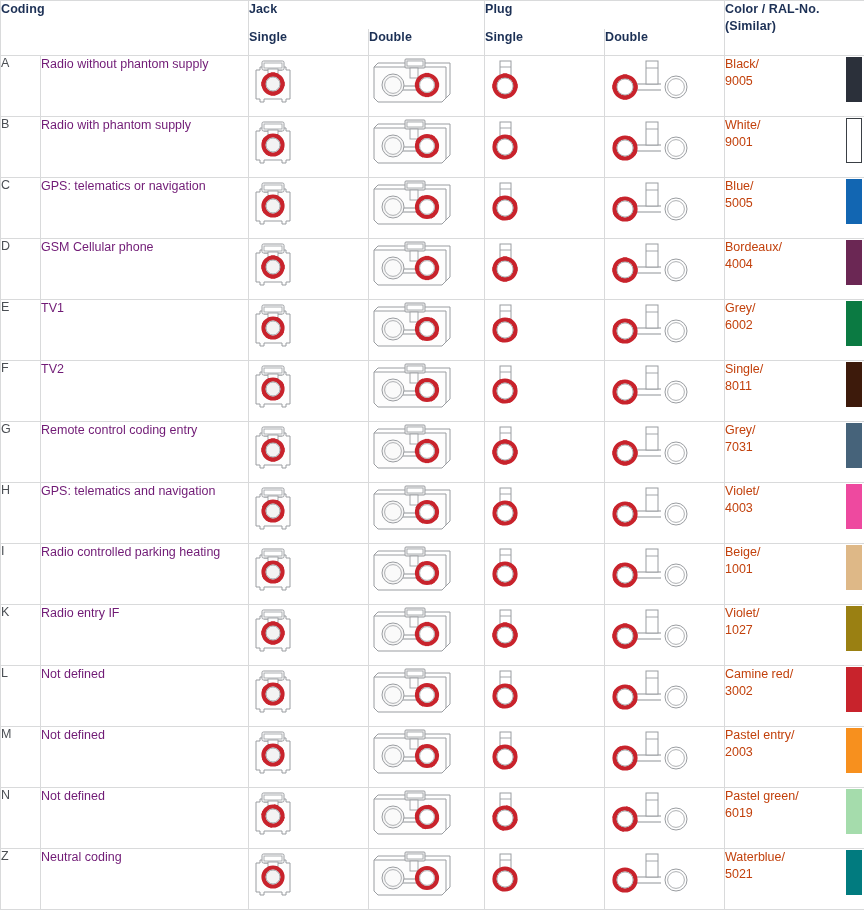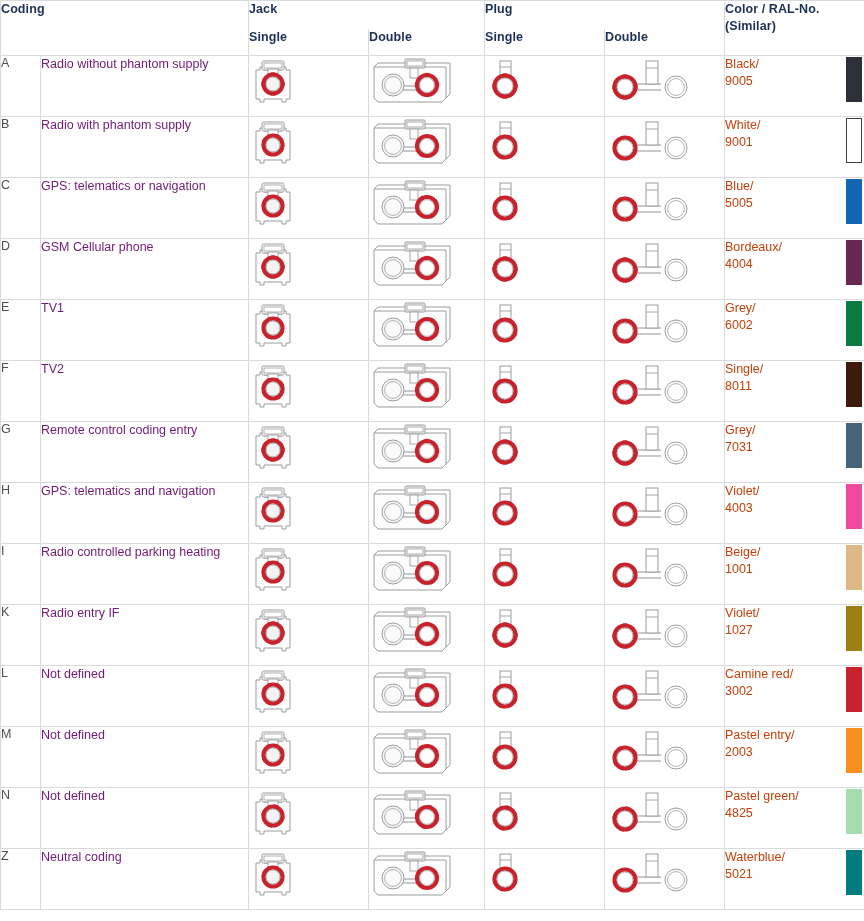--- a/index.html
+++ b/index.html
@@ -1078,21 +1078,21 @@
               <rect x="20.62" y="18.76" width="4.2" height="4.2" fill="#c8232c" transform="rotate(285.0 22.72 20.86)"></rect>
     <circle cx="20" cy="31" r="8" fill="#ffffff" stroke="#9a9da1" stroke-width="0.8"></circle>
     <circle cx="71" cy="31" r="11" fill="#ffffff" stroke="#9a9da1" stroke-width="1"></circle>
     <circle cx="71" cy="31" r="8.4" fill="#ffffff" stroke="#9a9da1" stroke-width="0.8"></circle>
   </svg>
           </td>
           <td class="colorcell">
        <div class="colorwrap">
          <div class="colorname">
            <div>Pastel green/</div>
-           <div>4825</div>
+           <div>6019</div>
          </div>
          <div class="swatch" style="background: rgb(165, 220, 172);"></div>
        </div>
      </td>
         </tr>
         <tr class="datarow">
           <td class="code">Z</td>
           <td class="desc">Neutral coding</td>
           <td class="iconcell">
             <svg width="48" height="49" viewBox="0 0 48 49">

